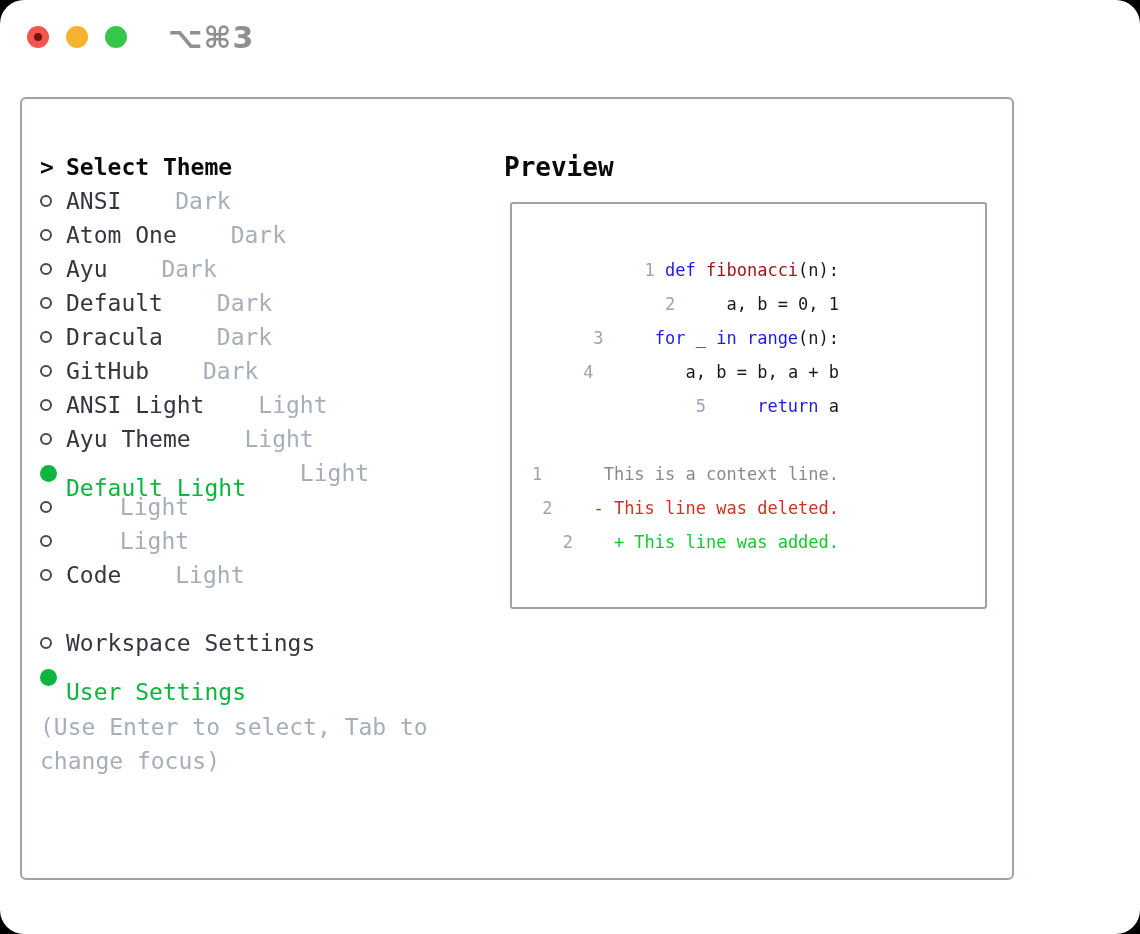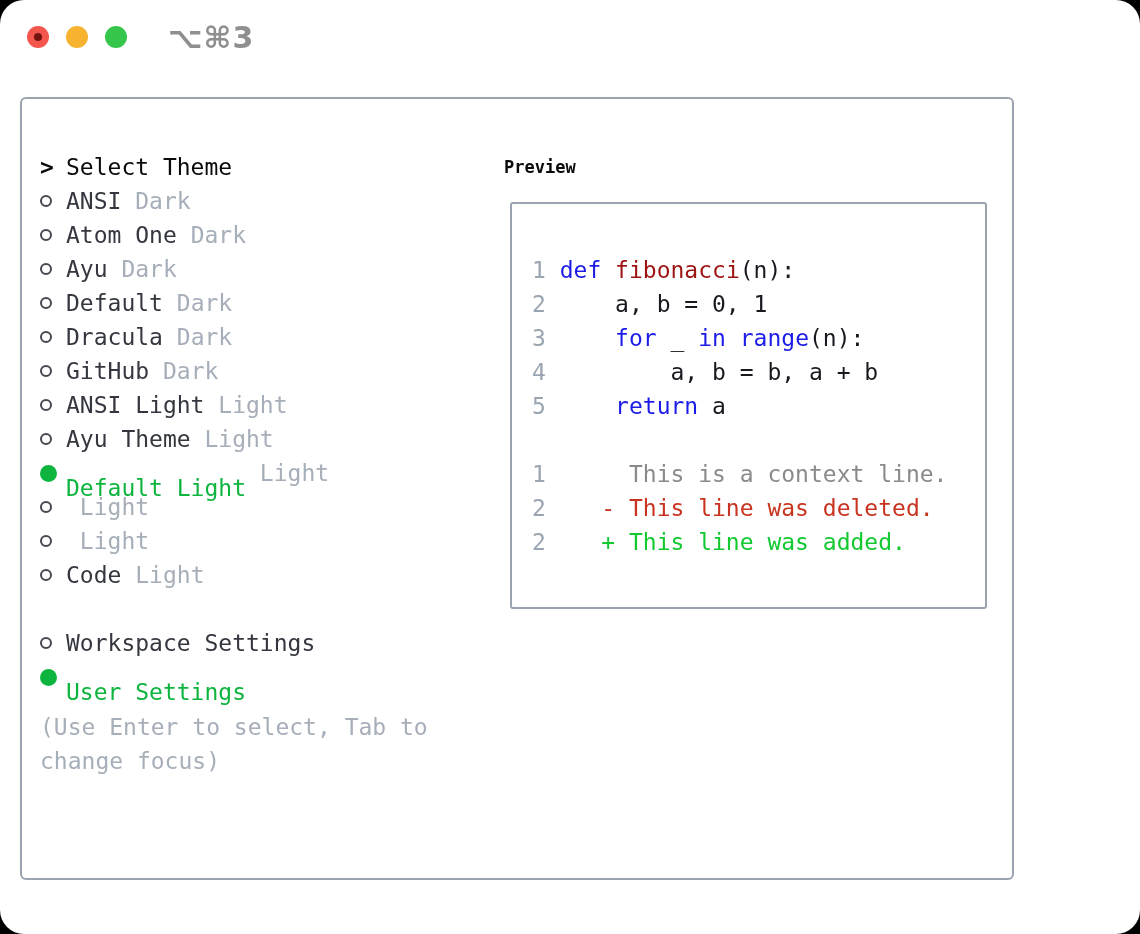--- a/index.html
+++ b/index.html
@@ -24,31 +24,31 @@
   .win-title{position:absolute;left:168px;top:20px;font-family:"DejaVu Sans","Liberation Sans",sans-serif;font-weight:bold;font-size:30px;color:var(--title-gray);letter-spacing:1px;}
   
   .content-box{position:absolute;left:20px;top:97px;width:994px;height:783px;background:var(--win-bg);border:2px solid var(--border);border-radius:6px;}
   
   .left-col{position:absolute;left:18px;top:51px;width:440px;font-size:23px;line-height:34px;}
   .row{display:flex;height:34px;align-items:center;white-space:pre;}
   .marker{width:26px;flex:0 0 26px;display:flex;align-items:center;}
   .pointer{color:var(--hdr);font-weight:bold;}
   .ring{width:12px;height:12px;border:2.5px solid var(--ring);border-radius:50%;}
   .dotfill{width:17px;height:17px;border-radius:50%;background:var(--sel);}
-  .hdr{color:var(--hdr);font-weight:normal;}
+  .hdr{color:var(--hdr);font-weight:bold;}
   .subhdr{color:var(--hdr);}
   .item-name{color:var(--item);}
-  .item-variant{color:var(--muted);}
+  .item-variant{color:var(--muted);margin-left:40px;}
   .row.selected .item-name{color:var(--sel);margin-top:30px;}
   .gap{height:34px;}
   .help{margin-top:16px;width:412px;color:var(--muted);white-space:normal;}
   
-  .preview-title{position:absolute;left:482px;top:51px;font-size:17px;line-height:34px;color:var(--hdr);font-weight:bold;}
+  .preview-title{position:absolute;left:482px;top:51px;font-size:26px;line-height:34px;color:var(--hdr);font-weight:bold;}
   .preview-box{position:absolute;left:488px;top:103px;width:477px;height:407px;border:2px solid var(--border);border-radius:3px;background:var(--win-bg);}
-  .preview-code{position:absolute;left:20px;top:49px;font-family:"DejaVu Sans Mono","Liberation Mono",monospace;font-size:23px;line-height:34px;white-space:pre;}
+  .preview-code{position:absolute;left:20px;top:49px;font-family:"DejaVu Sans Mono","Liberation Mono",monospace;font-size:17px;line-height:34px;white-space:pre;text-align:right;}
   .pl{height:34px;}
   .seg-num{color:var(--num);}
   .seg-kw{color:var(--kw);}
   .seg-fn{color:var(--fn);}
   .seg-code{color:var(--code);}
   .seg-ctx{color:var(--ctx);}
   .seg-del{color:var(--del);}
   .seg-add{color:var(--add);}
 </style>
 </head>

